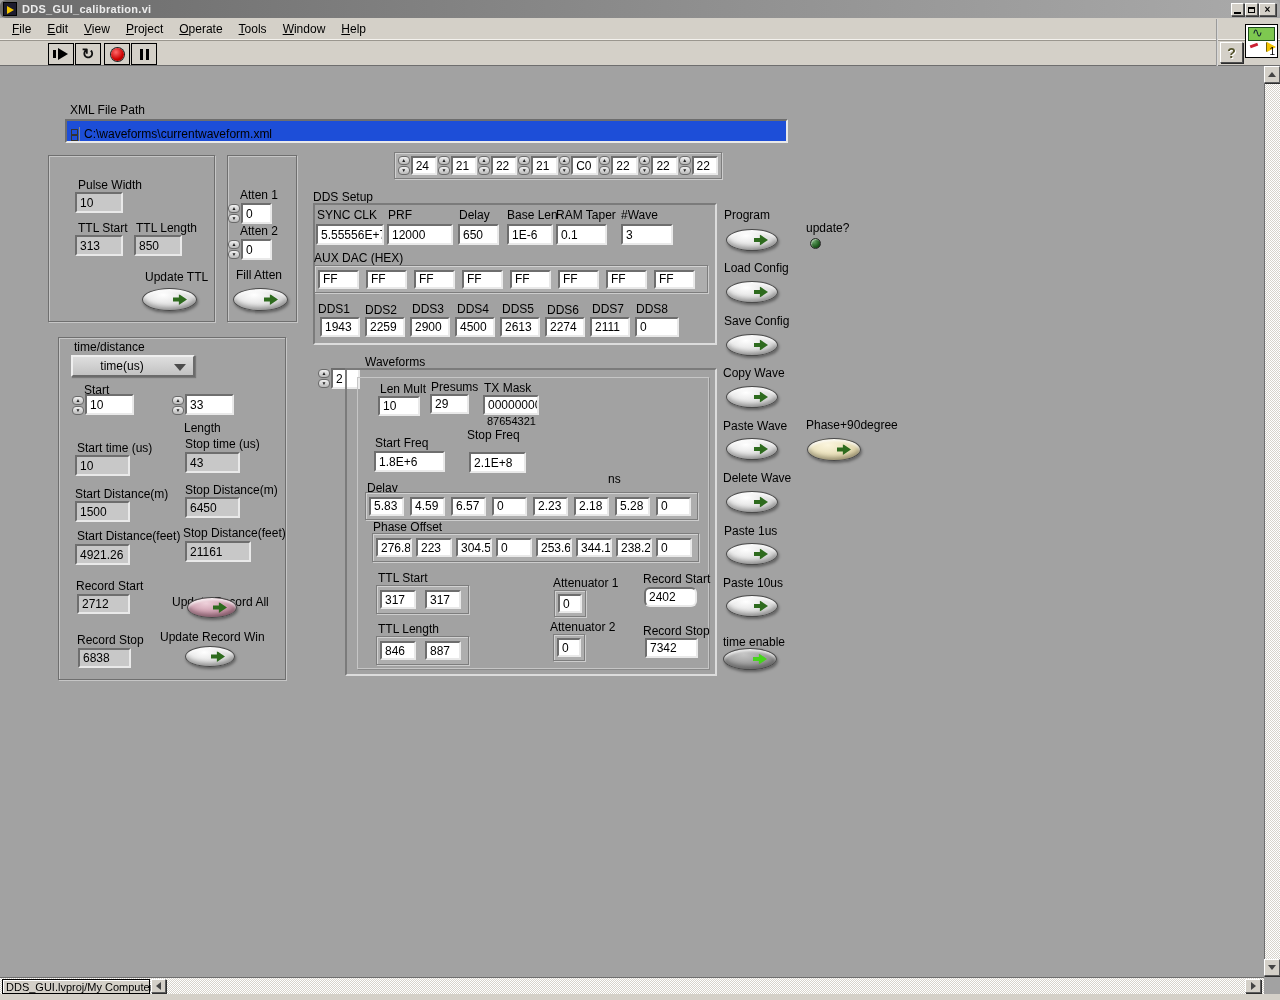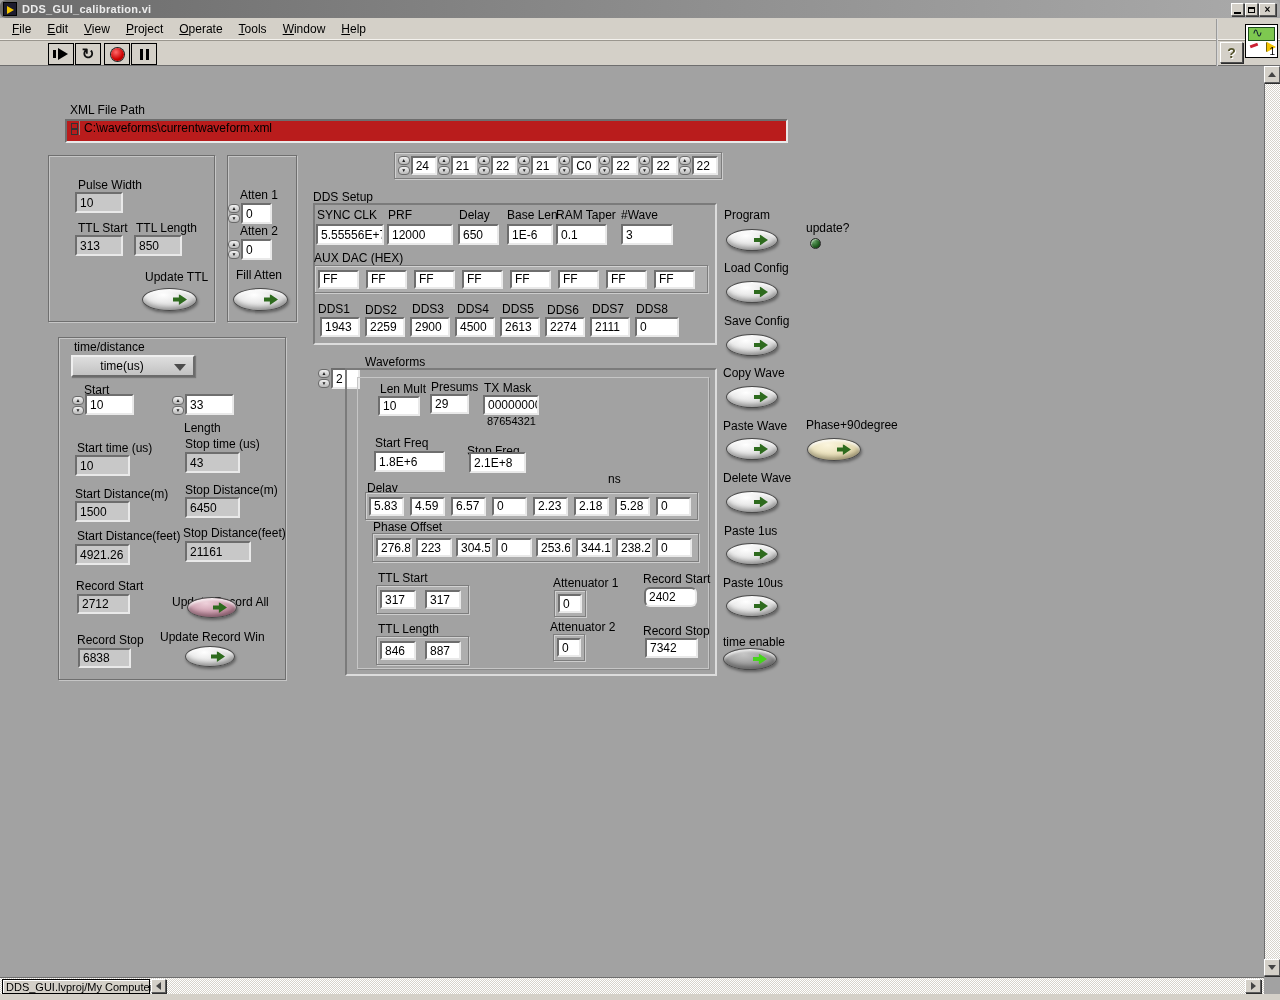--- a/index.html
+++ b/index.html
@@ -82,22 +82,22 @@
   .fi { background:#fff; border:2px solid; border-color:#6e6e6e #e9e9e9 #e9e9e9 #6e6e6e;
     font-size:12px; display:flex; align-items:center; padding:0 3px; height:19px; overflow:hidden; white-space:nowrap; }
   .arraybox { position:absolute; display:flex; align-items:center; padding:3px; background:#aeaeae;
     border:1px solid #7d7d7d; box-shadow:inset 1px 1px 0 #d2d2d2, 1px 1px 0 #cdcdcd; }
   .box { position:absolute; border:1px solid #6f6f6f; box-shadow:inset 1px 1px 0 #c6c6c6, 1px 1px 0 #c6c6c6; }
   .sunkpanel { position:absolute; border:2px solid; border-color:#7b7b7b #dcdcdc #dcdcdc #7b7b7b; }
   .innerpanel { position:absolute; border:1px solid #c6c6c6; box-shadow:1px 1px 0 #8a8a8a; }
   .spin { position:absolute; width:12px; height:19px; display:flex; flex-direction:column; gap:1px; }
   .spin i { flex:1; background:linear-gradient(#f2f2f2,#b9b9b9); border:1px solid #6a6a6a; border-radius:4px;
     display:flex; align-items:center; justify-content:center; font-size:5px; color:#222; font-style:normal; line-height:1; }
-  .pathctl { position:absolute; background:#b91c1c; border:2px solid; border-color:#6e6e6e #e9e9e9 #e9e9e9 #6e6e6e;
-    display:flex; align-items:flex-start; font-size:12px; padding-left:2px; }
+  .pathctl { position:absolute; background:#1d4ed8; border:2px solid; border-color:#6e6e6e #e9e9e9 #e9e9e9 #6e6e6e;
+    display:flex; align-items:flex-end; font-size:12px; padding-left:2px; }
   .path-icon { width:11px; height:14px; border-right:1px solid #8a8a8a; margin-right:4px; position:relative; flex:none; }
   .path-icon::before { content:""; position:absolute; left:2px; top:2px; width:5px; height:4px; border:1px solid #333; }
   .path-icon::after  { content:""; position:absolute; left:2px; top:8px; width:5px; height:4px; border:1px solid #333; }
   .dropdown { position:absolute; background:linear-gradient(#dedede,#c2c2c2); border:2px solid;
     border-color:#efefef #6b6b6b #6b6b6b #efefef; box-shadow:1px 1px 1px rgba(0,0,0,.25);
     font-size:12px; display:flex; align-items:center; justify-content:center; }
   .dd-tri { position:absolute; right:7px; top:7px; width:0; height:0;
     border-top:7px solid #4c4c4c; border-left:6px solid transparent; border-right:6px solid transparent; }
   .oval { position:absolute; border-radius:50%; border:1px solid #4a4a4a;
     background:radial-gradient(ellipse at 38% 28%, #ffffff, #dedede 55%, #b5b5b5 95%);
@@ -343,21 +343,21 @@
     <div class="innerpanel" style="left:357px;top:377px;width:352px;height:292px;"></div>
     <div class="lbl" style="left:380px;top:382px;">Len Mult</div>
     <div class="fld" style="left:378px;top:396px;width:42px;height:20px;">10</div>
     <div class="lbl" style="left:431px;top:380px;">Presums</div>
     <div class="fld" style="left:430px;top:394px;width:39px;height:20px;">29</div>
     <div class="lbl" style="left:484px;top:381px;">TX Mask</div>
     <div class="fld" style="left:483px;top:395px;width:56px;height:20px;">00000000</div>
     <div class="lbl sub" style="left:487px;top:415px;">87654321</div>
     <div class="lbl" style="left:375px;top:436px;">Start Freq</div>
     <div class="fld" style="left:374px;top:451px;width:71px;height:21px;">1.8E+6</div>
-    <div class="lbl" style="left:467px;top:444px;">Stop Freq</div>
+    <div class="lbl" style="left:467px;top:428px;">Stop Freq</div>
     <div class="fld" style="left:469px;top:452px;width:57px;height:21px;">2.1E+8</div>
     <div class="lbl" style="left:608px;top:472px;">ns</div>
     <div class="lbl" style="left:367px;top:481px;">Delay</div>
     <div class="arraybox" style="left:365px;top:492px;width:333px;height:28px;gap:6px;">
       <span class="fi" style="width:35px;">5.83</span>
       <span class="fi" style="width:35px;">4.59</span>
       <span class="fi" style="width:35px;">6.57</span>
       <span class="fi" style="width:35px;">0</span>
       <span class="fi" style="width:35px;">2.23</span>
       <span class="fi" style="width:35px;">2.18</span>

